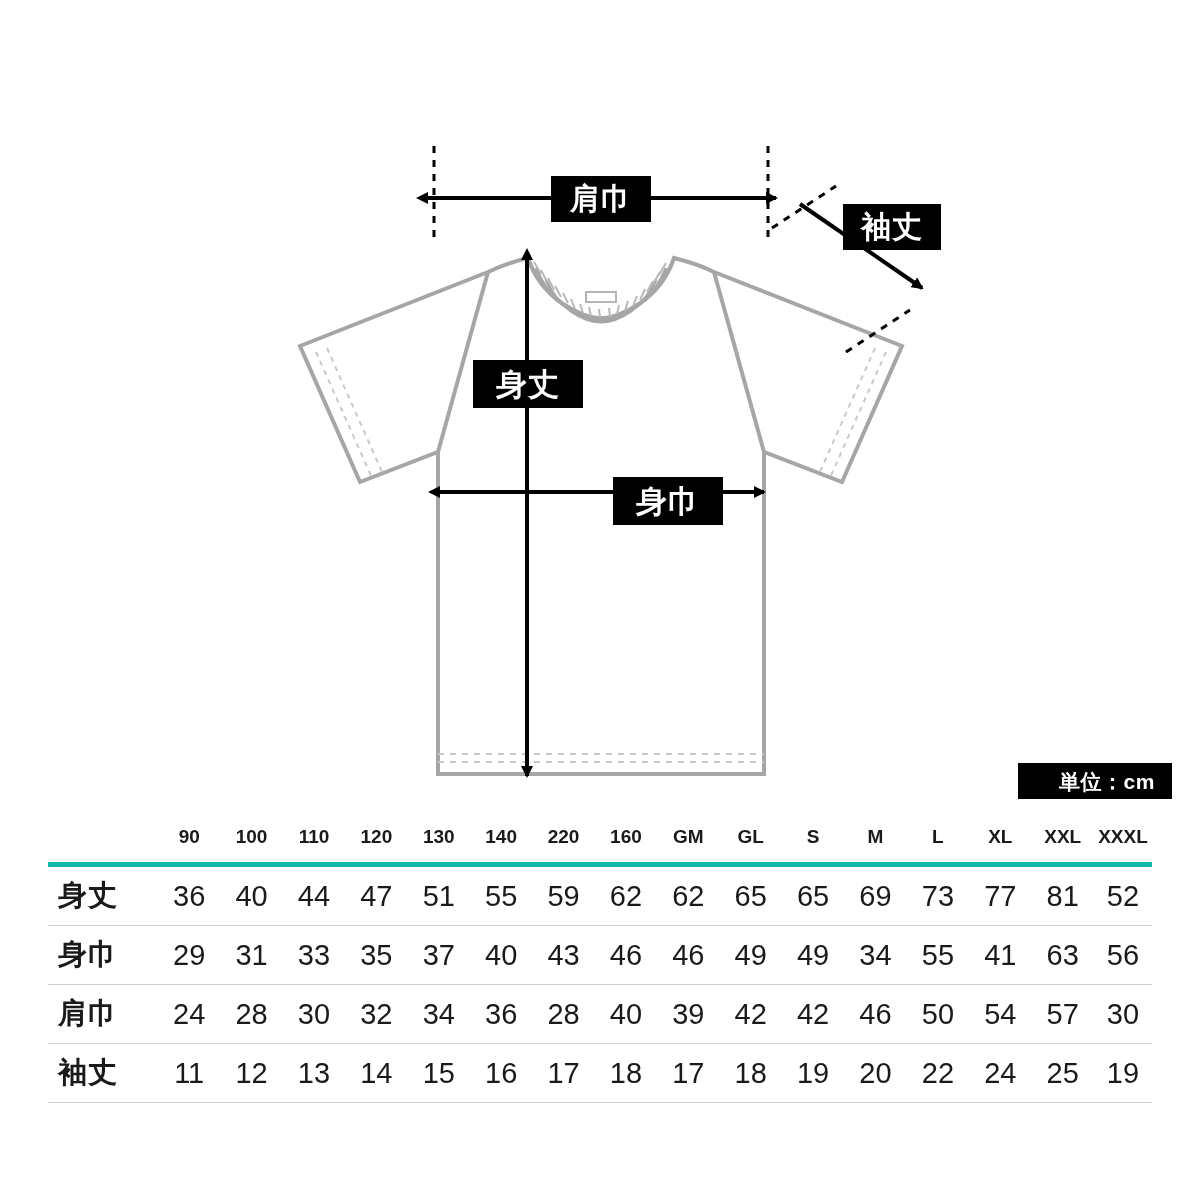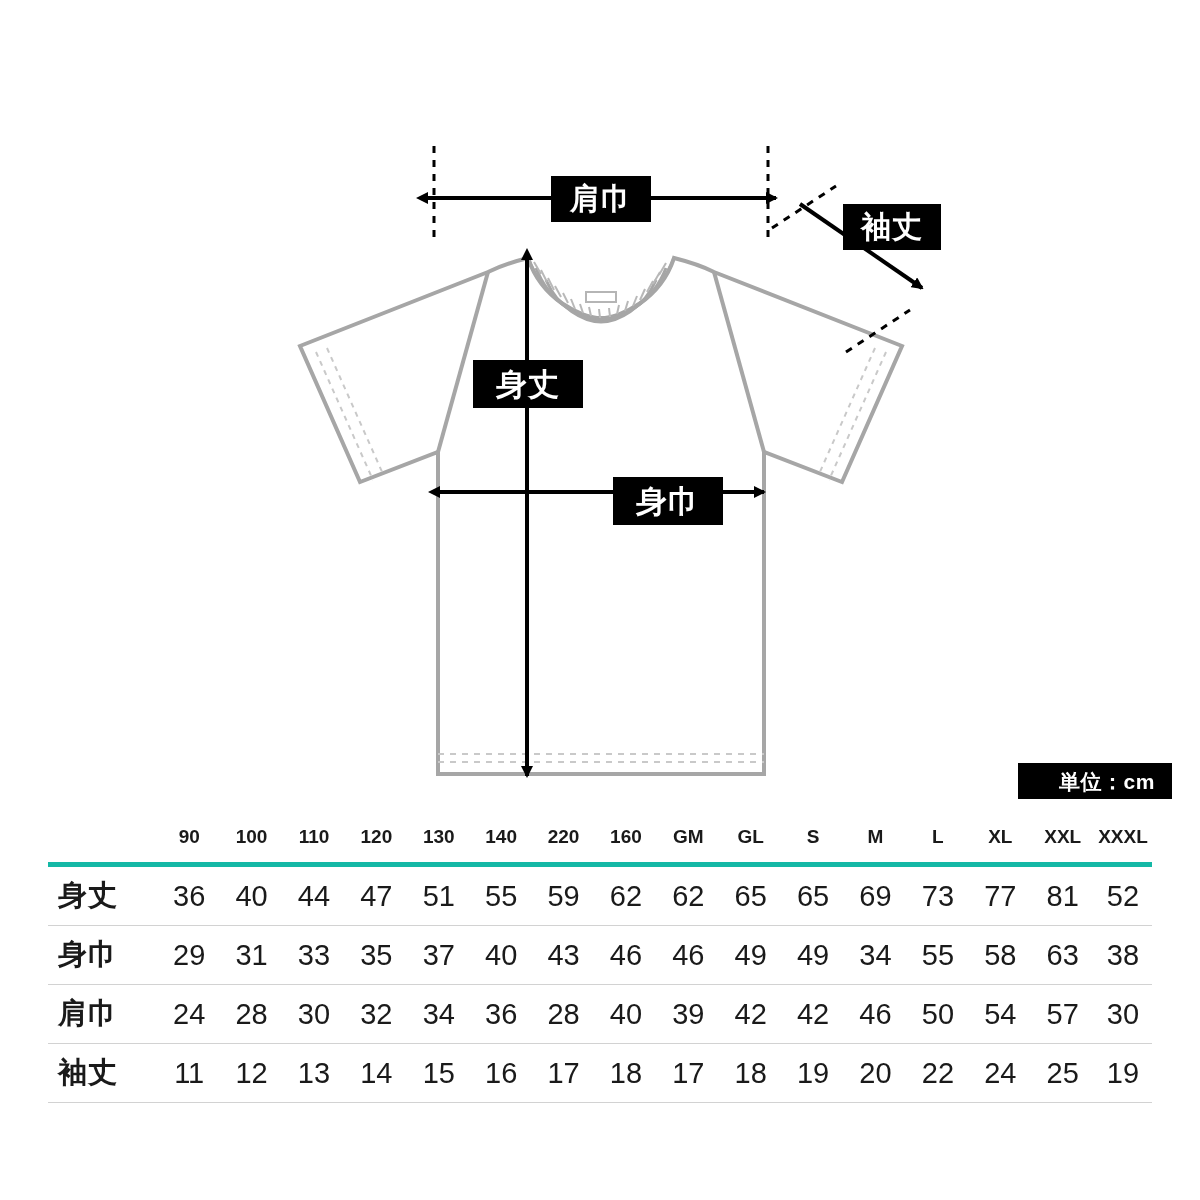--- a/index.html
+++ b/index.html
@@ -299,23 +299,23 @@
           <td>35</td>
           <td>37</td>
           <td>40</td>
           <td>43</td>
           <td>46</td>
           <td>46</td>
           <td>49</td>
           <td>49</td>
           <td>34</td>
           <td>55</td>
-          <td>58</td>
+          <td>41</td>
           <td>63</td>
-          <td>38</td>
+          <td>56</td>
         </tr>
 
         <tr>
           <th class="rowhead">肩巾</th>
           <td>24</td>
           <td>28</td>
           <td>30</td>
           <td>32</td>
           <td>34</td>
           <td>36</td>

